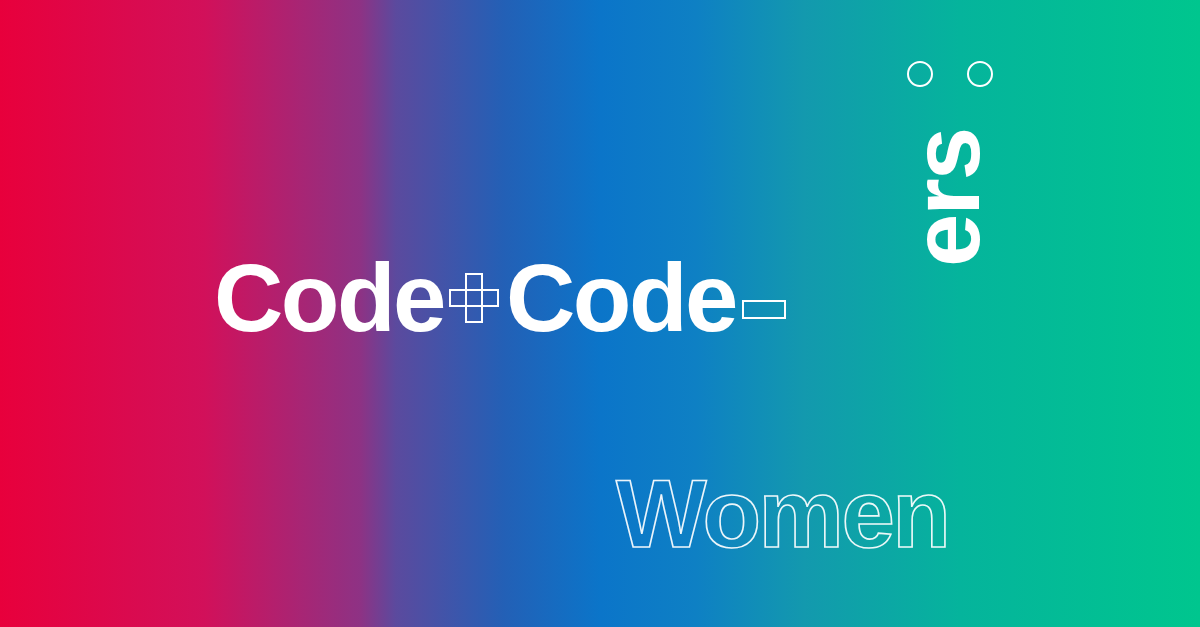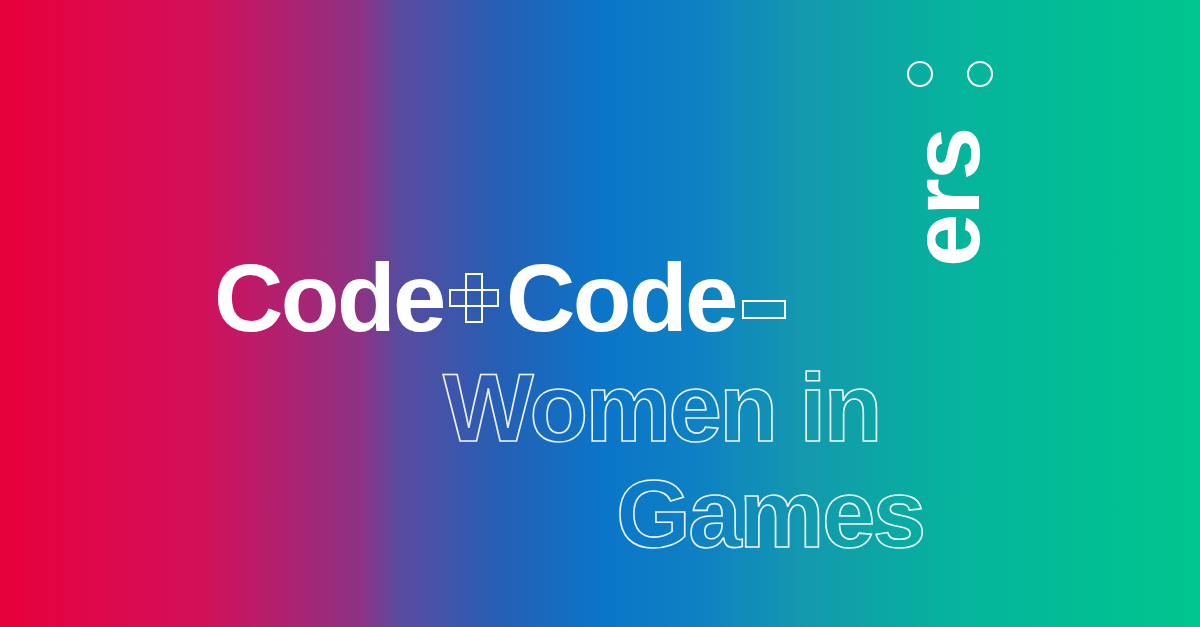--- a/index.html
+++ b/index.html
@@ -181,19 +181,18 @@
     </div>
 
     <div class="rotated-block">
       <span class="colon-glyph">
         <span class="dot"></span>
         <span class="dot"></span>
       </span>
       <span class="rotated-word">ers</span>
     </div>
 
-    <div class="line-outline line-women">Women in</div>
 
-    <div class="line-outline line-games">Games</div>
+    <div class="line-outline line-games">Women</div>
 
     <div class="sr-title">Code+Breakers: Women in Games</div>
   </div>
 </div>
 
 </body></html>

